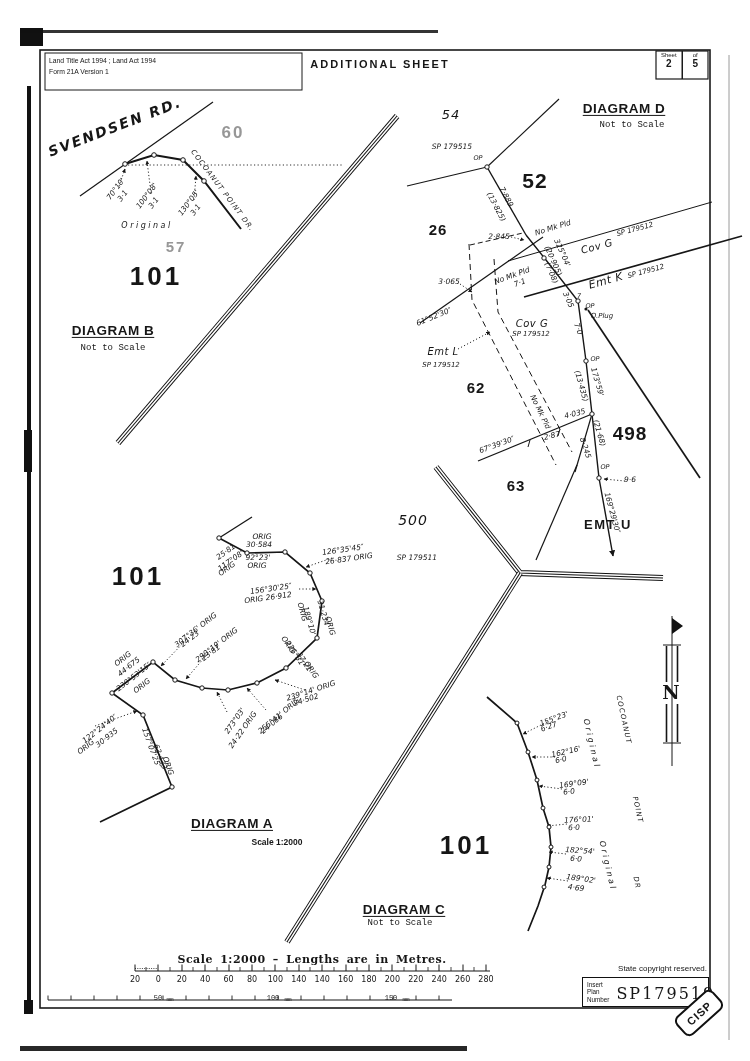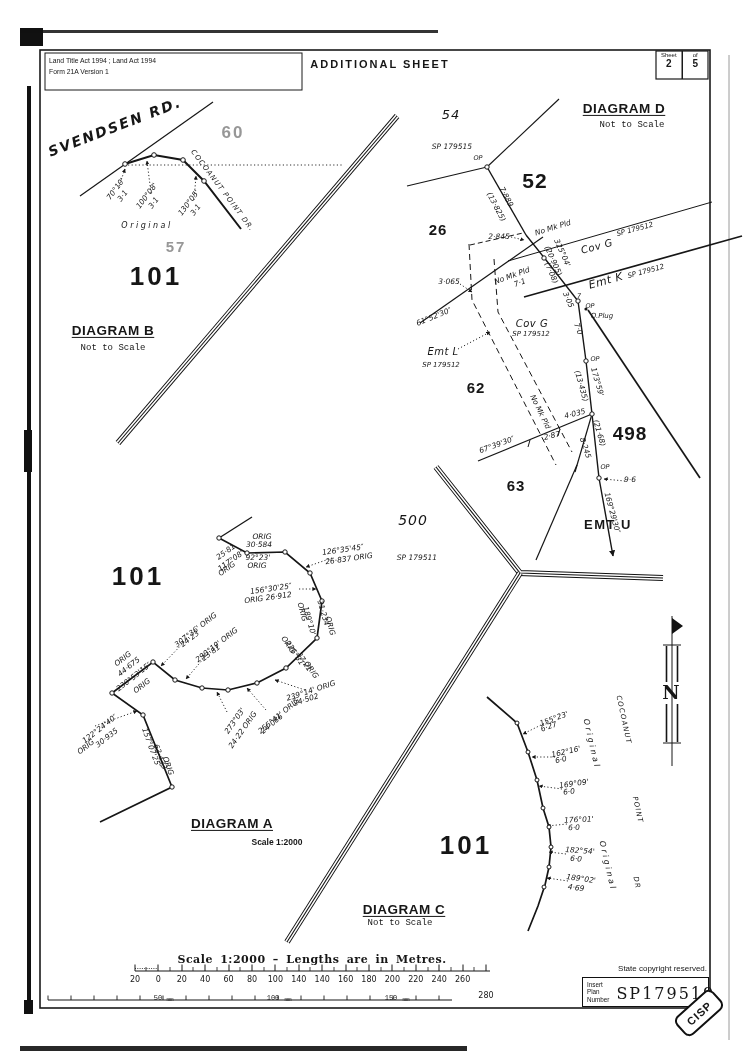--- a/index.html
+++ b/index.html
@@ -384,15 +384,15 @@
       <span class="tick-label" style="left: 252px;">80</span>
       <span class="tick-label" style="left: 275.4px;">100</span>
       <span class="tick-label" style="left: 298.8px;">140</span>
       <span class="tick-label" style="left: 322.2px;">140</span>
       <span class="tick-label" style="left: 345.6px;">160</span>
       <span class="tick-label" style="left: 369px;">180</span>
       <span class="tick-label" style="left: 392.4px;">200</span>
       <span class="tick-label" style="left: 415.8px;">220</span>
       <span class="tick-label" style="left: 439.2px;">240</span>
       <span class="tick-label" style="left: 462.6px;">260</span>
-      <span class="tick-label" style="left: 486px; margin-top: 16px;">280</span>
+      <span class="tick-label" style="left: 486px;">280</span>
     </div>
 </div>
 
 </body></html>

